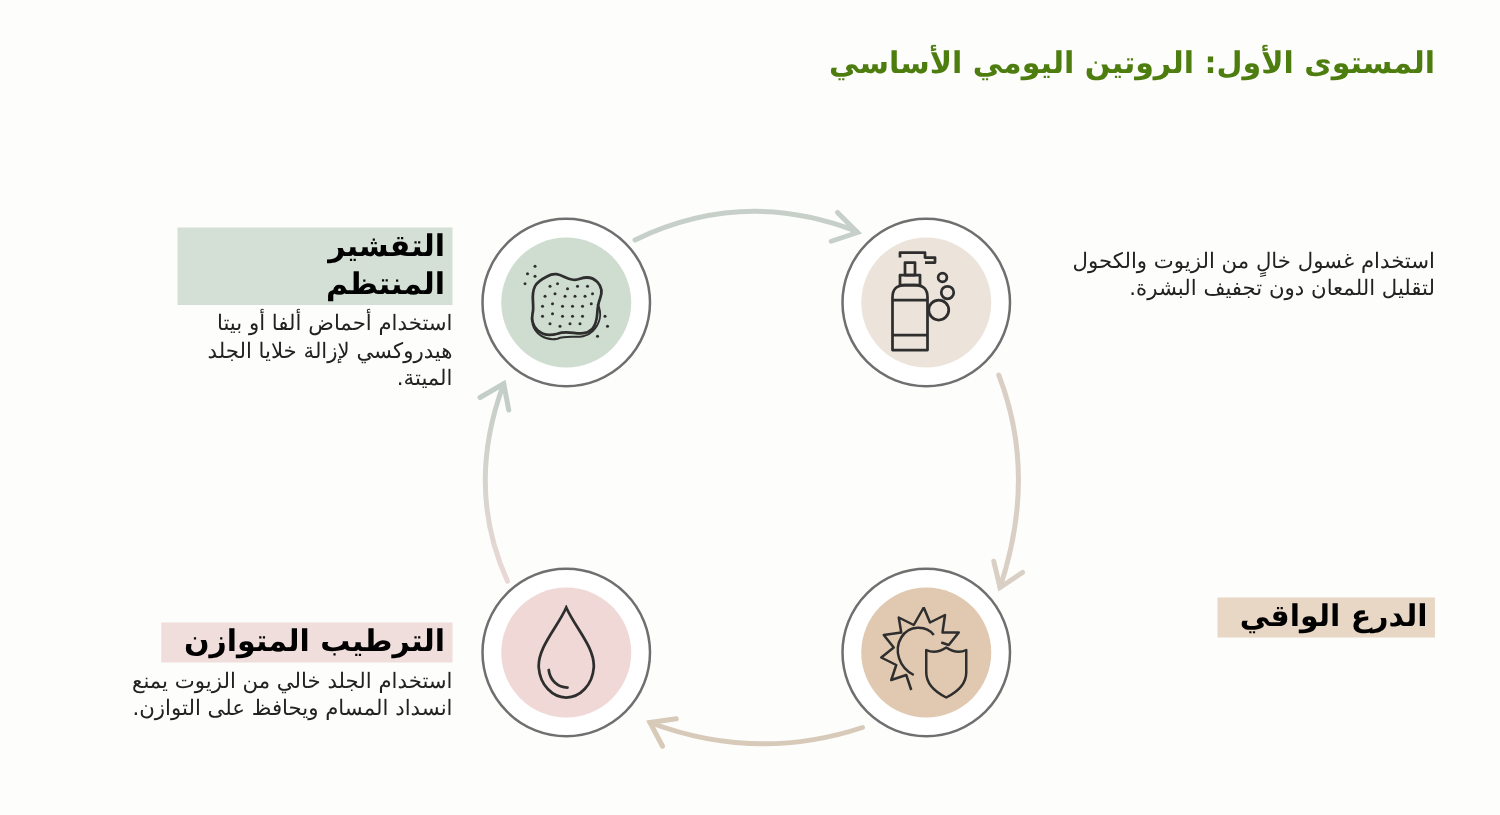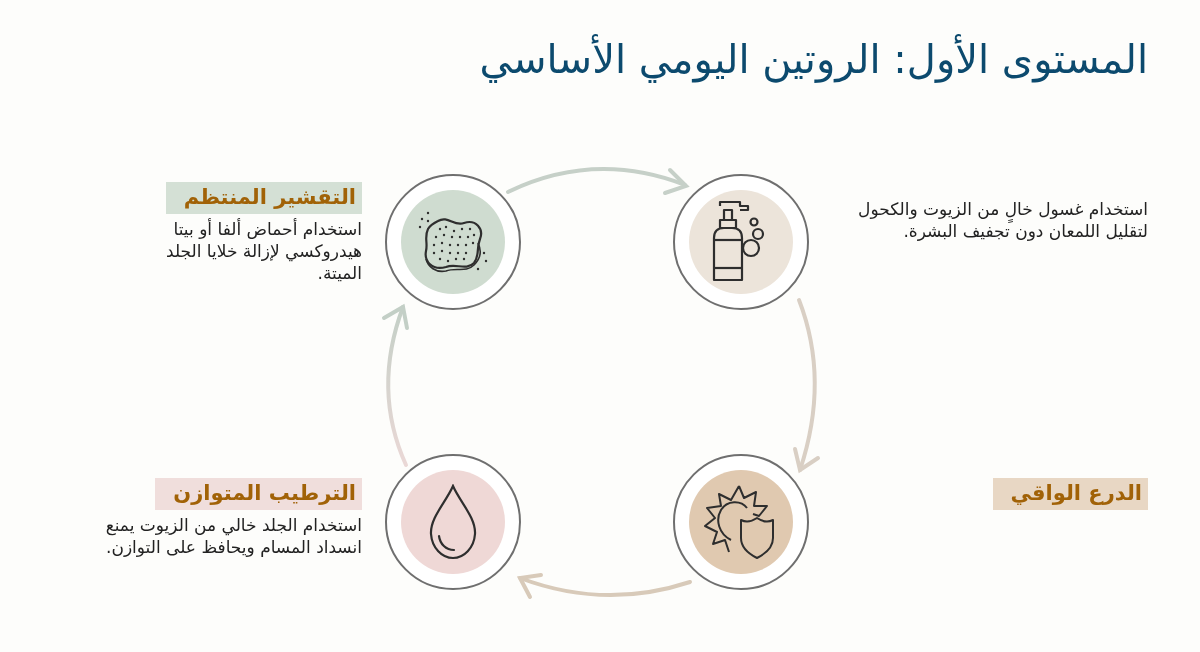--- a/index.html
+++ b/index.html
@@ -5,39 +5,39 @@
     html, body { margin: 0; padding: 0; }
     body {
       width: 1200px; height: 652px; position: relative; overflow: hidden;
       background: #fdfdfb;
       font-family: "DejaVu Sans", sans-serif;
       color: #2a2a2a;
     }
     .title {
       position: absolute; right: 52px; top: 36px;
       direction: rtl; text-align: right;
-      font-size: 40px; font-weight: normal; color: #0c4a6e;
+      font-size: 24px; font-weight: bold; color: #4d7c0f;
       white-space: nowrap;
     }
     .cycle-svg { position: absolute; left: 0; top: 0; }
     .step-circle {
       position: absolute; width: 136px; height: 136px; border-radius: 50%;
       border: 2px solid #6f6f6f; background: #ffffff; box-sizing: border-box;
       display: flex; align-items: center; justify-content: center;
     }
     .step-circle .inner {
       width: 104px; height: 104px; border-radius: 50%;
       display: flex; align-items: center; justify-content: center;
     }
     .text-block {
       position: absolute; direction: rtl; text-align: right;
     }
     .step-title {
-      display: inline-block; font-weight: bold; font-size: 21px;
-      padding: 0 6px 2px 18px; line-height: 30px; color: #a16207;
+      display: inline-block; font-weight: bold; font-size: 24px;
+      padding: 0 6px 2px 18px; line-height: 30px; color: #000000;
     }
     .step-desc {
       font-size: 17px; line-height: 22px; color: #222; margin-top: 4px;
     }
   </style>
 </head>
 <body>
 
 <div class="title">المستوى الأول: الروتين اليومي الأساسي</div>
 
@@ -164,15 +164,15 @@
 <div class="text-block" style="right:838px; top:182px; width:220px;">
   <div class="step-title" style="background:#d4e0d5;">التقشير المنتظم</div>
   <div class="step-desc">استخدام أحماض ألفا أو بيتا هيدروكسي لإزالة خلايا الجلد الميتة.</div>
 </div>
 
 <div class="text-block" style="right:52px; top:478px; width:320px;">
   <div class="step-title" style="background:#e8d7c4;">الدرع الواقي</div>
 </div>
 
 <div class="text-block" style="right:838px; top:478px; width:280px;">
-  <div class="step-title" style="background:#f0dedc;">الترطيب المتوازن</div>
+  <div class="step-title" style="background:#f0dedc;margin-top:20px;">الترطيب المتوازن</div>
   <div class="step-desc">استخدام الجلد خالي من الزيوت يمنع انسداد المسام ويحافظ على التوازن.</div>
 </div>
 
 </body></html>

